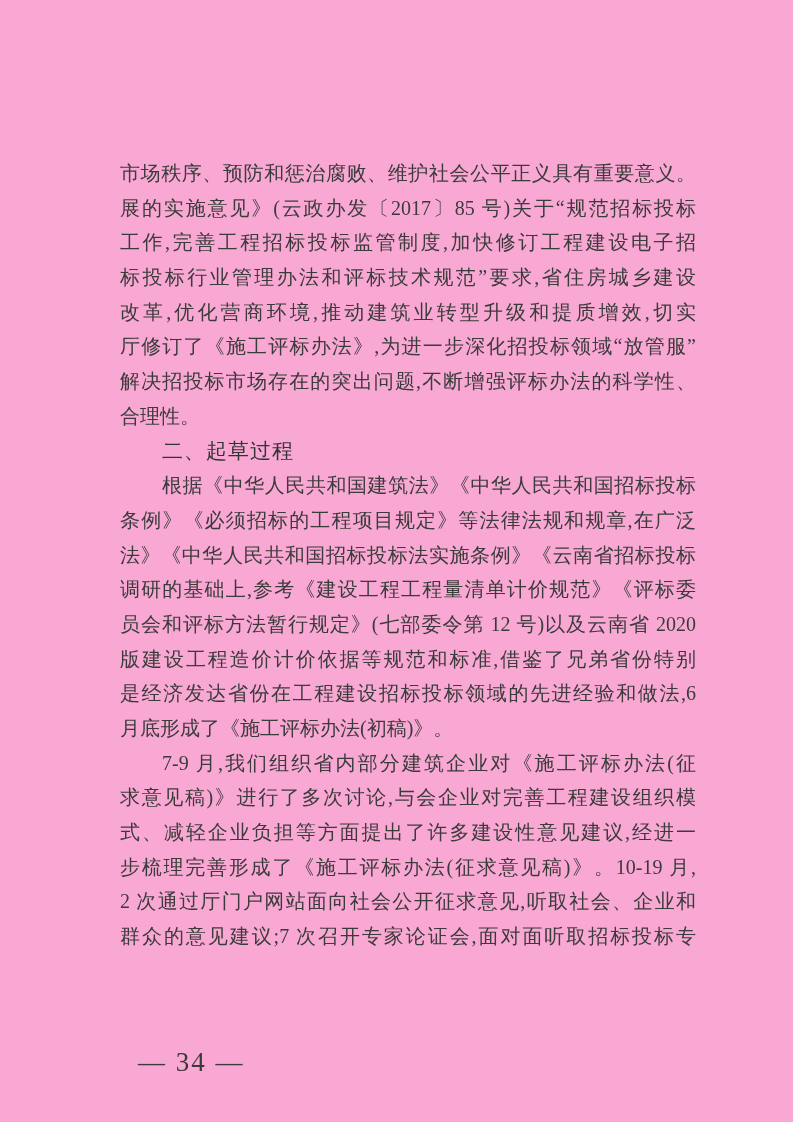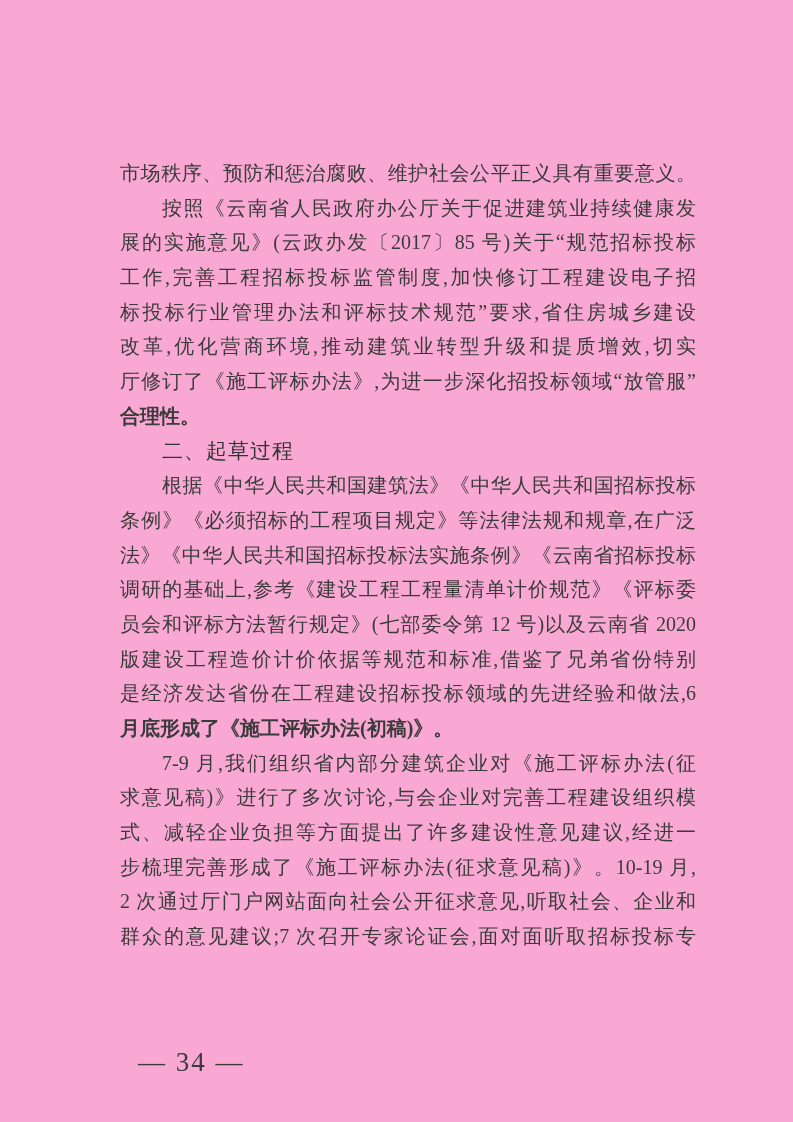--- a/index.html
+++ b/index.html
@@ -26,21 +26,20 @@
     font-size: 20px;
     height: 34.7px;
     line-height: 34.7px;
     text-align: justify;
     text-align-last: justify;
     overflow: hidden;
   }
   .line.nojust {
     text-align: left;
     text-align-last: left;
-    font-weight: bold;
   }
   .line.indent {
     padding-left: 42px;
   }
   .line.heading {
     font-family: "Liberation Sans", "DejaVu Sans", sans-serif;
     font-weight: normal;
     font-size: 21px;
     letter-spacing: 1px;
     color: #333333;
@@ -54,26 +53,26 @@
     color: #3b3b3b;
     letter-spacing: 2px;
   }
 </style>
 </head>
 <body>
 
 <div class="page">
   <div class="content" id="content">
       <div class="line">市场秩序、预防和惩治腐败、维护社会公平正义具有重要意义。</div>
-      <div class="line indent">按照《云南省人民政府办公厅关于促进建筑业持续健康发</div>
       <div class="line">展的实施意见》(云政办发〔2017〕85 号)关于“规范招标投标</div>
       <div class="line">工作,完善工程招标投标监管制度,加快修订工程建设电子招</div>
       <div class="line">标投标行业管理办法和评标技术规范”要求,省住房城乡建设</div>
       <div class="line">改革,优化营商环境,推动建筑业转型升级和提质增效,切实</div>
       <div class="line">厅修订了《施工评标办法》,为进一步深化招投标领域“放管服”</div>
+      <div class="line">解决招投标市场存在的突出问题,不断增强评标办法的科学性、</div>
       <div class="line nojust">合理性。</div>
       <div class="line nojust indent heading">二、起草过程</div>
       <div class="line indent">根据《中华人民共和国建筑法》《中华人民共和国招标投标</div>
       <div class="line">条例》《必须招标的工程项目规定》等法律法规和规章,在广泛</div>
       <div class="line">法》《中华人民共和国招标投标法实施条例》《云南省招标投标</div>
       <div class="line">调研的基础上,参考《建设工程工程量清单计价规范》《评标委</div>
       <div class="line">员会和评标方法暂行规定》(七部委令第 12 号)以及云南省 2020</div>
       <div class="line">版建设工程造价计价依据等规范和标准,借鉴了兄弟省份特别</div>
       <div class="line">是经济发达省份在工程建设招标投标领域的先进经验和做法,6</div>
       <div class="line nojust">月底形成了《施工评标办法(初稿)》。</div>

